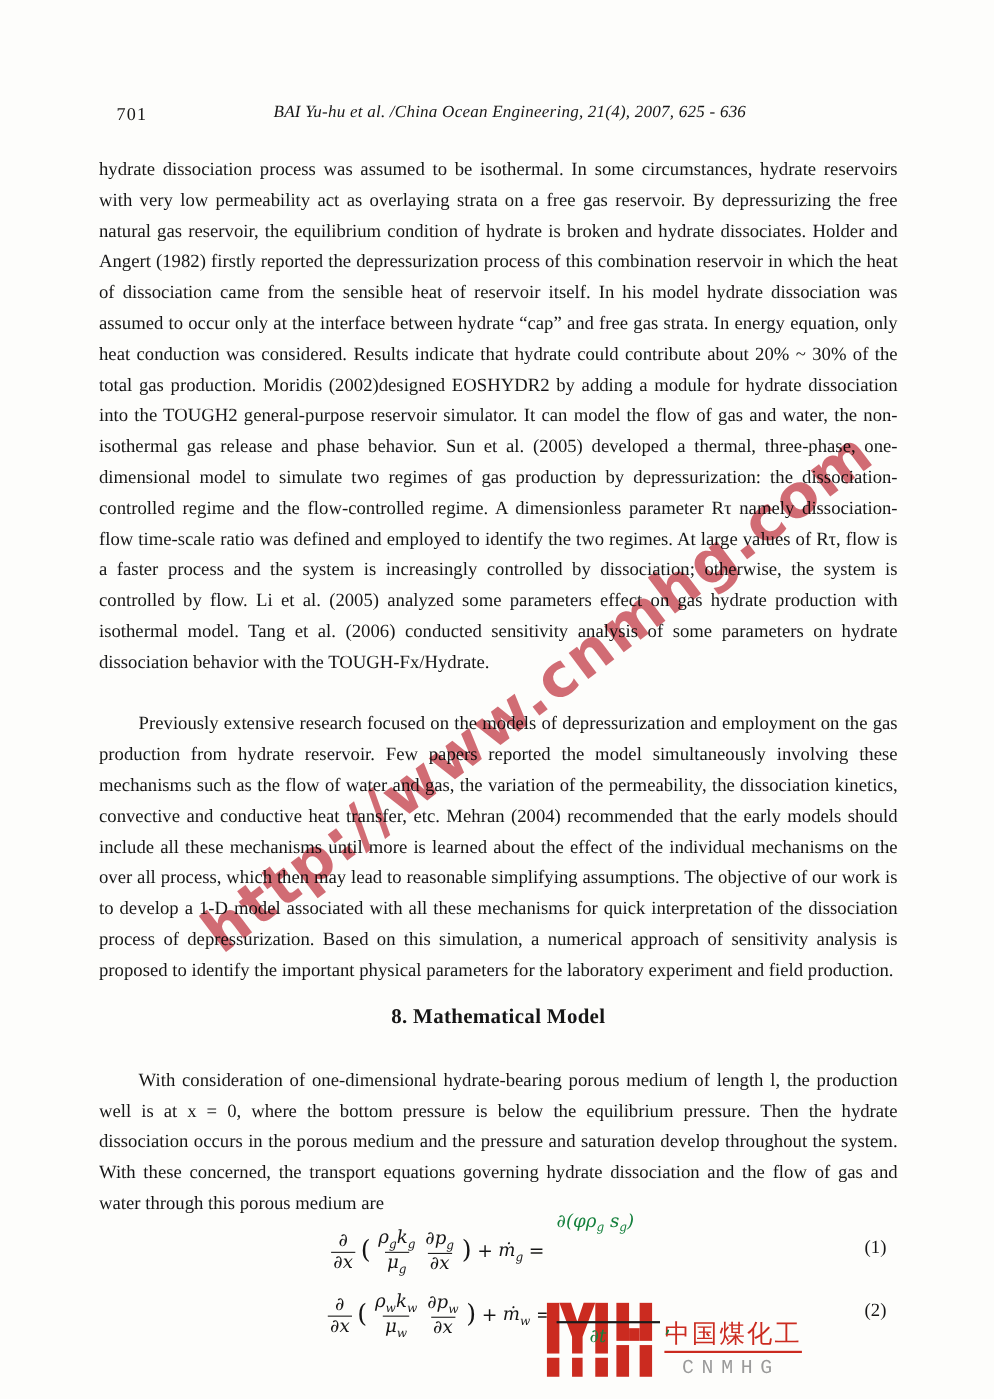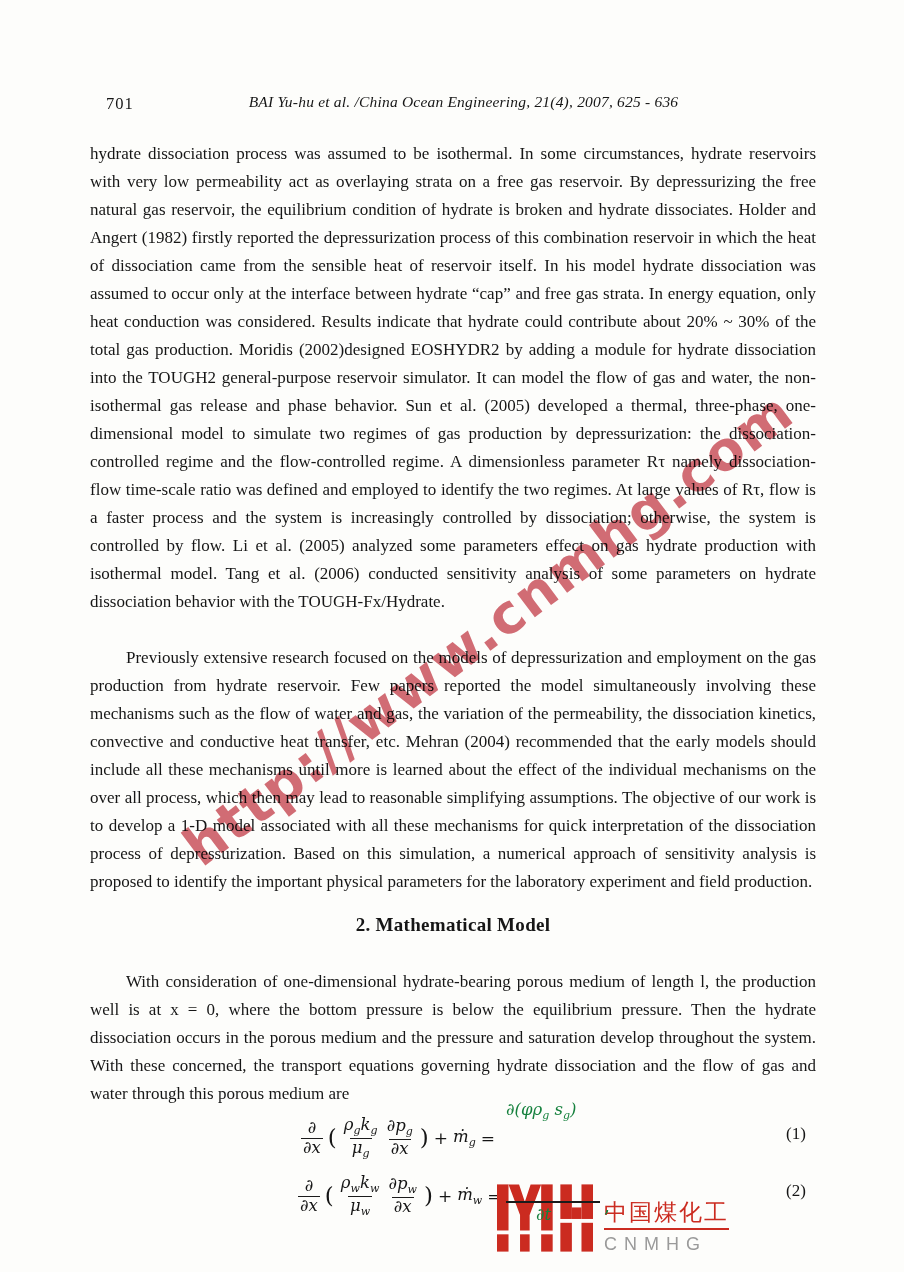--- a/index.html
+++ b/index.html
@@ -44,35 +44,35 @@
              text-align:center;mix-blend-mode:multiply;}
 
   
   .logo{position:absolute;left:497px;top:1179px;display:flex;align-items:flex-end;
         background:#fdfdfb;padding:2px 4px 2px 0;z-index:5;}
   .logo-mark{width:96px;height:74px;flex:0 0 auto;}
   .logo-texts{margin-left:11px;display:flex;flex-direction:column;align-items:flex-start;}
   .logo-cn{font-family:"Liberation Sans",sans-serif;font-size:23px;letter-spacing:2px;
            line-height:28px;}
   .logo-rule{height:2px;width:100%;margin:2px 0 3px 0;}
-  .logo-en{font-family:Liberation Sans, sans-serif;font-size:18px;font-weight:500;
-           letter-spacing:7px;line-height:22px;}
+  .logo-en{font-family:Liberation Mono, monospace;font-size:18px;font-weight:500;
+           letter-spacing:7px;line-height:22px;margin-left:16px;}
 </style>
 </head>
 <body>
 
 <div class="page">
 
   <div class="hdr-pageno">701</div>
   <div class="hdr-cite">BAI Yu-hu et al. /China Ocean Engineering, 21(4), 2007, 625 - 636</div>
 
   <div class="bodytext">
     <p>hydrate dissociation process was assumed to be isothermal. In some circumstances, hydrate reservoirs with very low permeability act as overlaying strata on a free gas reservoir. By depressurizing the free natural gas reservoir, the equilibrium condition of hydrate is broken and hydrate dissociates. Holder and Angert (1982) firstly reported the depressurization process of this combination reservoir in which the heat of dissociation came from the sensible heat of reservoir itself. In his model hydrate dissociation was assumed to occur only at the interface between hydrate “cap” and free gas strata. In energy equation, only heat conduction was considered. Results indicate that hydrate could contribute about 20% ~ 30% of the total gas production. Moridis (2002)designed EOSHYDR2 by adding a module for hydrate dissociation into the TOUGH2 general-purpose reservoir simulator. It can model the flow of gas and water, the non-isothermal gas release and phase behavior. Sun et al. (2005) developed a thermal, three-phase, one-dimensional model to simulate two regimes of gas production by depressurization: the dissociation-controlled regime and the flow-controlled regime. A dimensionless parameter Rτ namely dissociation-flow time-scale ratio was defined and employed to identify the two regimes. At large values of Rτ, flow is a faster process and the system is increasingly controlled by dissociation; otherwise, the system is controlled by flow. Li et al. (2005) analyzed some parameters effect on gas hydrate production with isothermal model. Tang et al. (2006) conducted sensitivity analysis of some parameters on hydrate dissociation behavior with the TOUGH-Fx/Hydrate.</p>
     <p class="indent">Previously extensive research focused on the models of depressurization and employment on the gas production from hydrate reservoir. Few papers reported the model simultaneously involving these mechanisms such as the flow of water and gas, the variation of the permeability, the dissociation kinetics, convective and conductive heat transfer, etc. Mehran (2004) recommended that the early models should include all these mechanisms until more is learned about the effect of the individual mechanisms on the over all process, which then may lead to reasonable simplifying assumptions. The objective of our work is to develop a 1-D model associated with all these mechanisms for quick interpretation of the dissociation process of depressurization. Based on this simulation, a numerical approach of sensitivity analysis is proposed to identify the important physical parameters for the laboratory experiment and field production.</p>
-    <div class="sec-heading">2. Mathematical Model</div>
+    <div class="sec-heading">8. Mathematical Model</div>
     <p class="indent">With consideration of one-dimensional hydrate-bearing porous medium of length l, the production well is at x = 0, where the bottom pressure is below the equilibrium pressure. Then the hydrate dissociation occurs in the porous medium and the pressure and saturation develop throughout the system. With these concerned, the transport equations governing hydrate dissociation and the flow of gas and water through this porous medium are</p>
   </div>
 
   <div class="eq-row" style="left:301px;top:1112px;height:52px;">
     <span class="frac">
       <span class="num">∂</span>
       <span class="den">∂x</span>
     </span>
     <span class="paren">(</span>
     <span class="frac">

